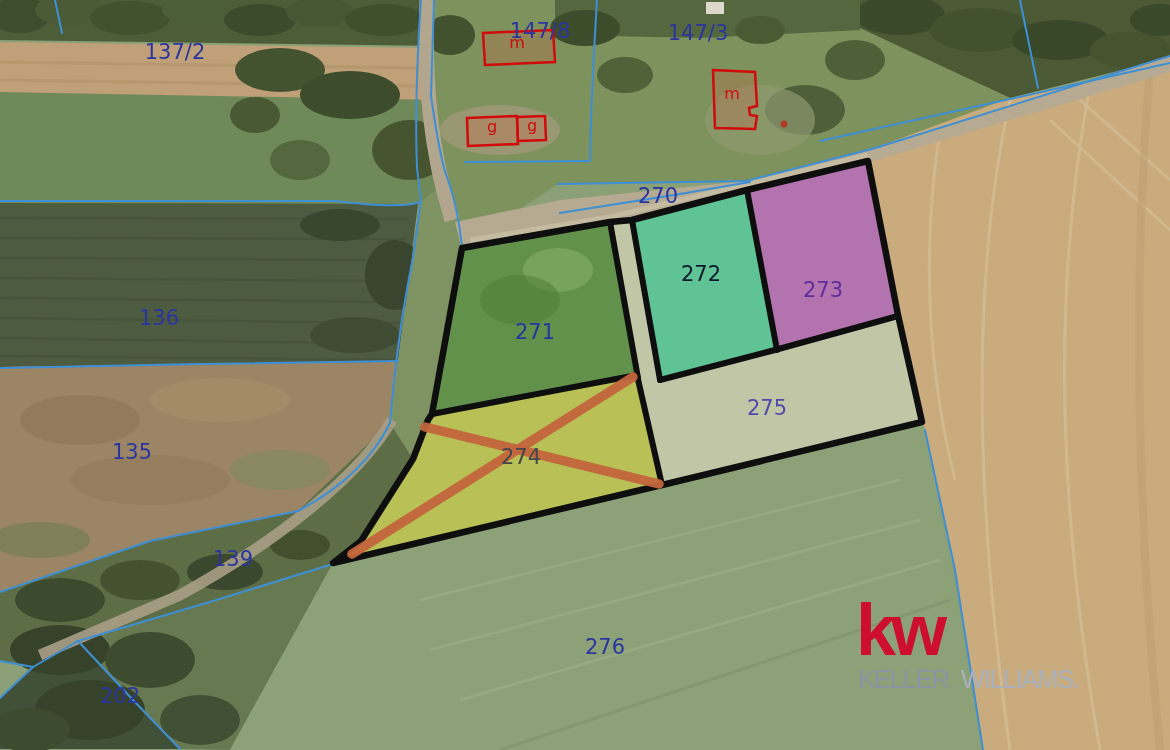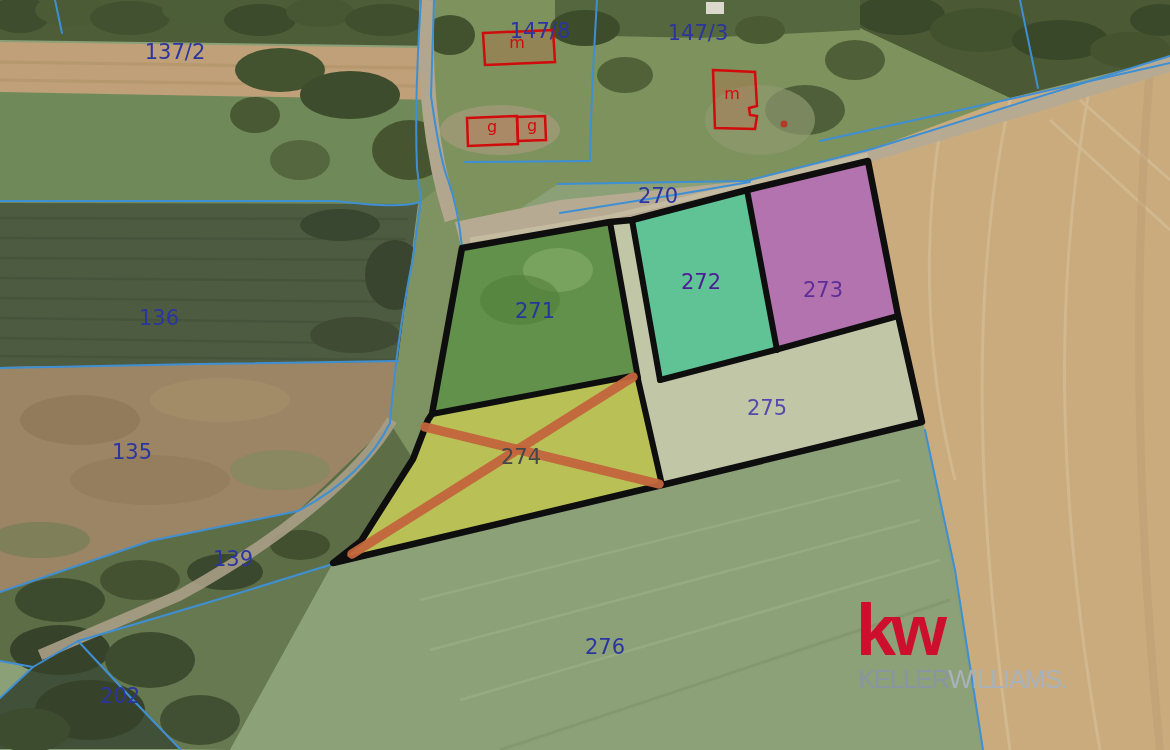--- a/index.html
+++ b/index.html
@@ -19,21 +19,21 @@
   .bld{fill:rgba(235,80,60,.2);stroke:var(--building-outline);stroke-width:2.5;stroke-linejoin:miter;}
   
   .plabel{position:absolute;transform:translate(-50%,-50%);font-size:21px;white-space:nowrap;z-index:5;}
   .blabel{position:absolute;transform:translate(-50%,-50%);font-size:16px;color:var(--building-outline);z-index:6;}
   
   #watermark .kw{position:absolute;left:856px;top:594px;font-family:Liberation Sans, sans-serif;
     font-weight:bold;font-size:72px;line-height:1;letter-spacing:-5px;color:var(--kw-red);z-index:7;}
   #watermark .kwtext{position:absolute;left:858px;top:664px;font-family:"Liberation Sans",sans-serif;
     font-size:26px;letter-spacing:-1.5px;white-space:nowrap;z-index:7;}
   .keller{color:var(--kw-gray-dark);}
-  .williams{color:var(--kw-gray-light);}
+  .williams{color:var(--kw-gray-light);margin-left:12px;}
   .dot{color:var(--kw-gray-light);}
 </style>
 </head>
 <body>
 
 <div id="stage">
 
 <svg width="1170" height="750" viewBox="0 0 1170 750">
 
   <g>
@@ -196,22 +196,22 @@
     <path class="bld" d="M713,70 L755,72 L757,106 L749,108 L750,115 L757,116 L755,129 L715,128 Z"></path>
   </g>
 </svg>
 
 <div id="labels">
       <div class="plabel" style="left: 175px; top: 52px; color: rgb(43, 53, 160);">137/2</div>
       <div class="plabel" style="left: 540px; top: 31px; color: rgb(43, 53, 160);">147/8</div>
       <div class="plabel" style="left: 698px; top: 33px; color: rgb(43, 53, 160);">147/3</div>
       <div class="plabel" style="left: 658px; top: 196px; color: rgb(43, 53, 160);">270</div>
       <div class="plabel" style="left: 159px; top: 274px; color: rgb(43, 53, 160); margin-top: 44px;">136</div>
-      <div class="plabel" style="left: 535px; top: 311px; color: rgb(35, 55, 158);">271</div>
-      <div class="plabel" style="left: 701px; top: 282px; color: #4c1d95;">272</div>
+      <div class="plabel" style="left: 535px; top: 332px; color: rgb(35, 55, 158);">271</div>
+      <div class="plabel" style="left: 701px; top: 274px; color: #0f172a;">272</div>
       <div class="plabel" style="left: 823px; top: 246px; color: rgb(94, 45, 153); margin-top: 44px;">273</div>
       <div class="plabel" style="left: 767px; top: 383px; color: rgb(85, 72, 171); margin-top: 25px;">275</div>
       <div class="plabel" style="left: 132px; top: 452px; color: rgb(43, 53, 160);">135</div>
       <div class="plabel" style="left: 521px; top: 457px; color: rgb(67, 70, 74);">274</div>
       <div class="plabel" style="left: 233px; top: 559px; color: rgb(43, 53, 160);">139</div>
       <div class="plabel" style="left: 605px; top: 647px; color: rgb(43, 53, 160); text-align: right;">276</div>
       <div class="plabel" style="left: 120px; top: 696px; color: rgb(43, 53, 160);">202</div>
       <div class="blabel" style="left: 517px; top: 42px;">m</div>
       <div class="blabel" style="left: 492px; top: 126px;">g</div>
       <div class="blabel" style="left: 532px; top: 125px;">g</div>

